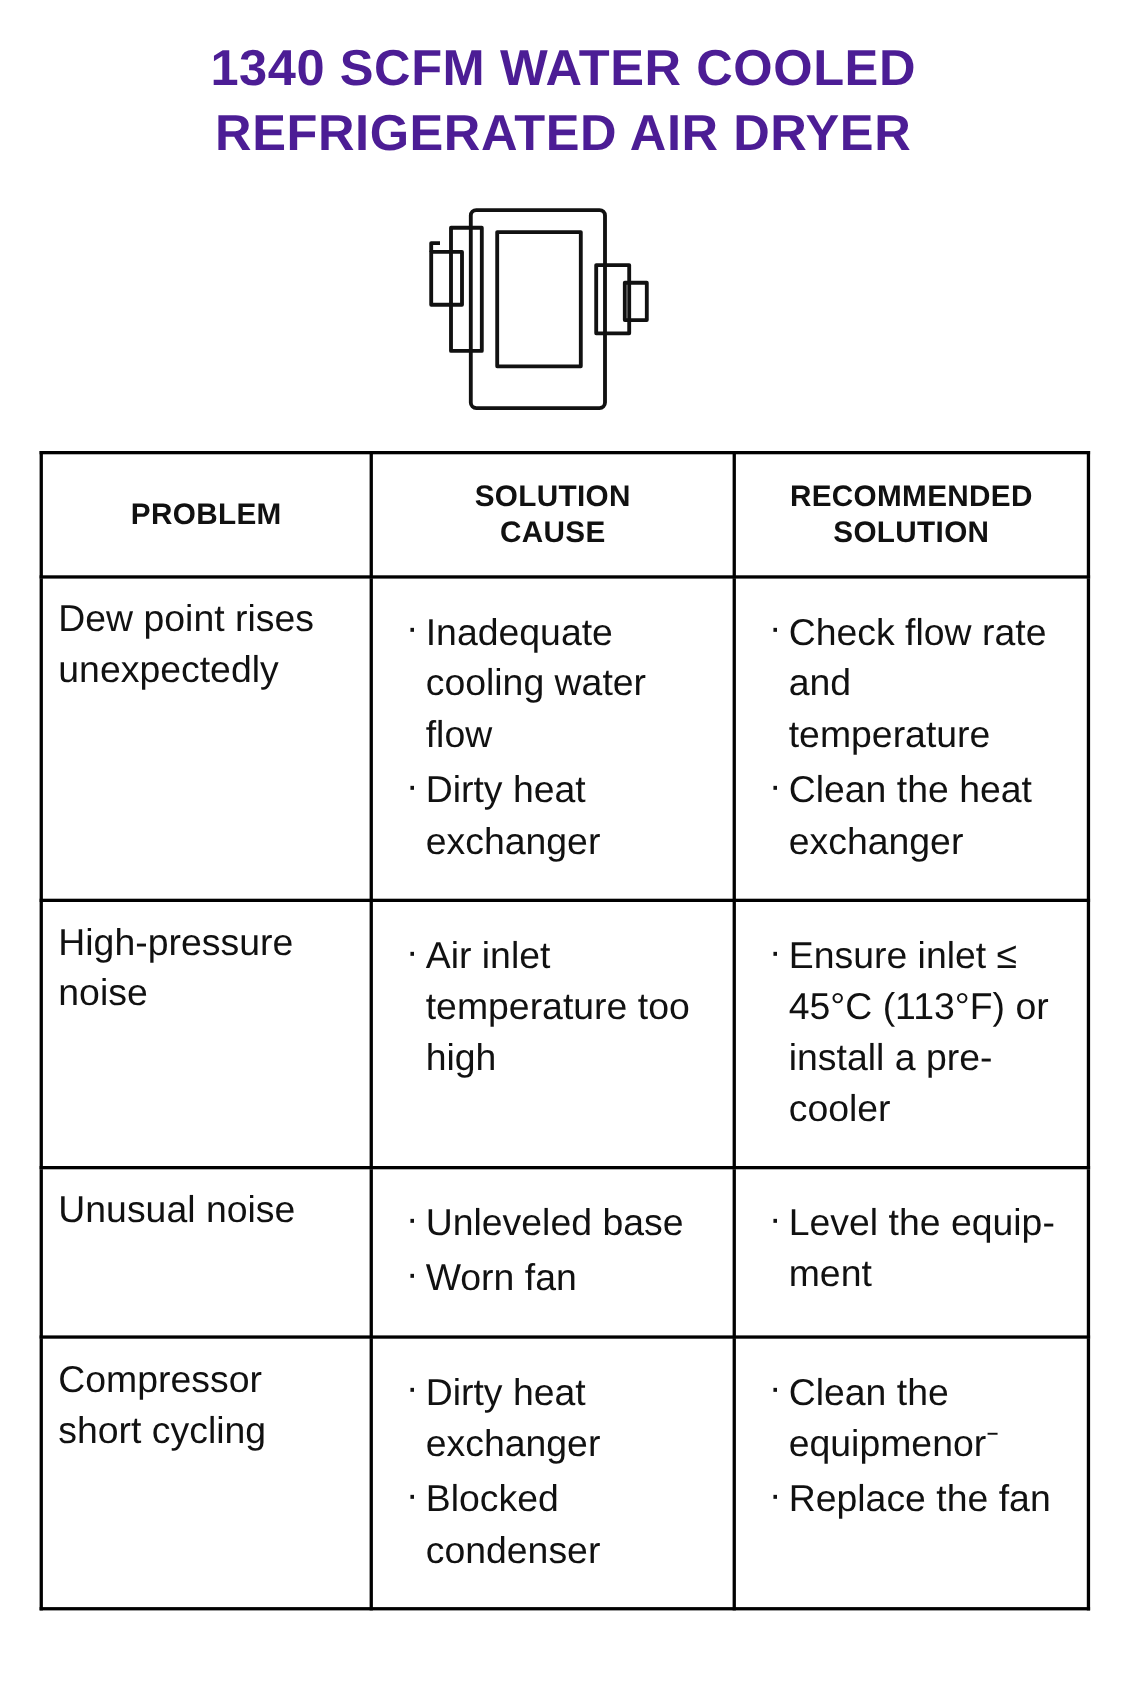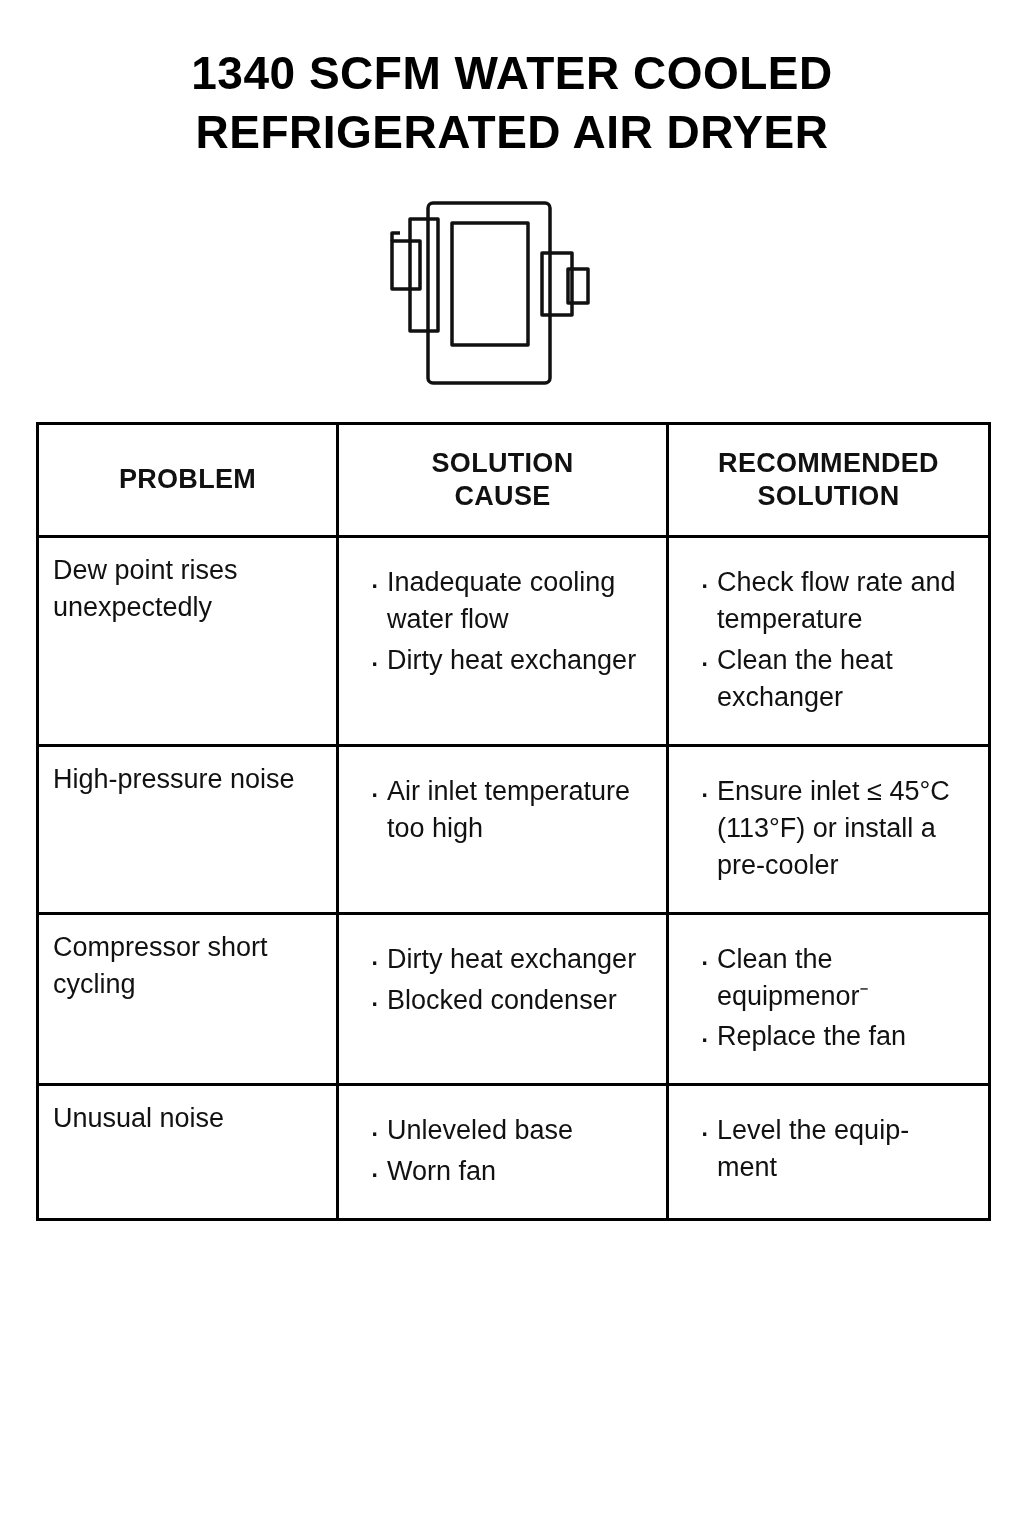--- a/index.html
+++ b/index.html
@@ -24,22 +24,22 @@
     position: relative;
   }
 
   
   .title {
     text-align: center;
     font-weight: bold;
     font-size: 46px;
     line-height: 1.28;
     letter-spacing: 0.5px;
-    padding: 44px 60px 0 60px;
-    color: #000000;
+    padding: 32px 60px 0 60px;
+    color: #4c1d95;
   }
   .title .line {
     display: block;
     white-space: nowrap;
   }
 
   
   .illustration {
     display: flex;
     justify-content: center;
@@ -64,21 +64,21 @@
   table.tbl th {
     text-align: center;
     font-weight: bold;
     font-size: 27px;
     line-height: 1.22;
     padding: 22px 10px;
     letter-spacing: 0.3px;
   }
   table.tbl td {
     vertical-align: top;
-    font-size: 27px;
+    font-size: 34px;
     line-height: 1.37;
     padding: 14px 14px 16px 14px;
   }
   col.c1 { width: 300px; }
   col.c2 { width: 330px; }
   col.c3 { width: 322px; }
 
   td.problem {
     padding-left: 18px;
   }
@@ -179,46 +179,46 @@
           </td>
           <td>
             <ul class="blist">
               <li>Ensure inlet ≤ 45°C (113°F) or install a pre-cooler</li>
             </ul>
           </td>
         </tr>
 
 
         <tr>
+          <td class="problem">Unusual noise</td>
+          <td>
+            <ul class="blist">
+              <li>Unleveled base</li>
+              <li>Worn fan</li>
+            </ul>
+          </td>
+          <td>
+            <ul class="blist">
+              <li>Level the equip-ment</li>
+            </ul>
+          </td>
+        </tr>
+
+        <tr>
           <td class="problem">Compressor short cycling</td>
           <td>
             <ul class="blist">
               <li>Dirty heat exchanger</li>
               <li>Blocked condenser</li>
             </ul>
           </td>
           <td>
             <ul class="blist">
               <li>Clean the equipmenor⁻</li>
               <li>Replace the fan</li>
-            </ul>
-          </td>
-        </tr>
-
-        <tr>
-          <td class="problem">Unusual noise</td>
-          <td>
-            <ul class="blist">
-              <li>Unleveled base</li>
-              <li>Worn fan</li>
-            </ul>
-          </td>
-          <td>
-            <ul class="blist">
-              <li>Level the equip-ment</li>
             </ul>
           </td>
         </tr>
       </tbody>
     </table>
   </div>
 
 </div>
 
 </body></html>

